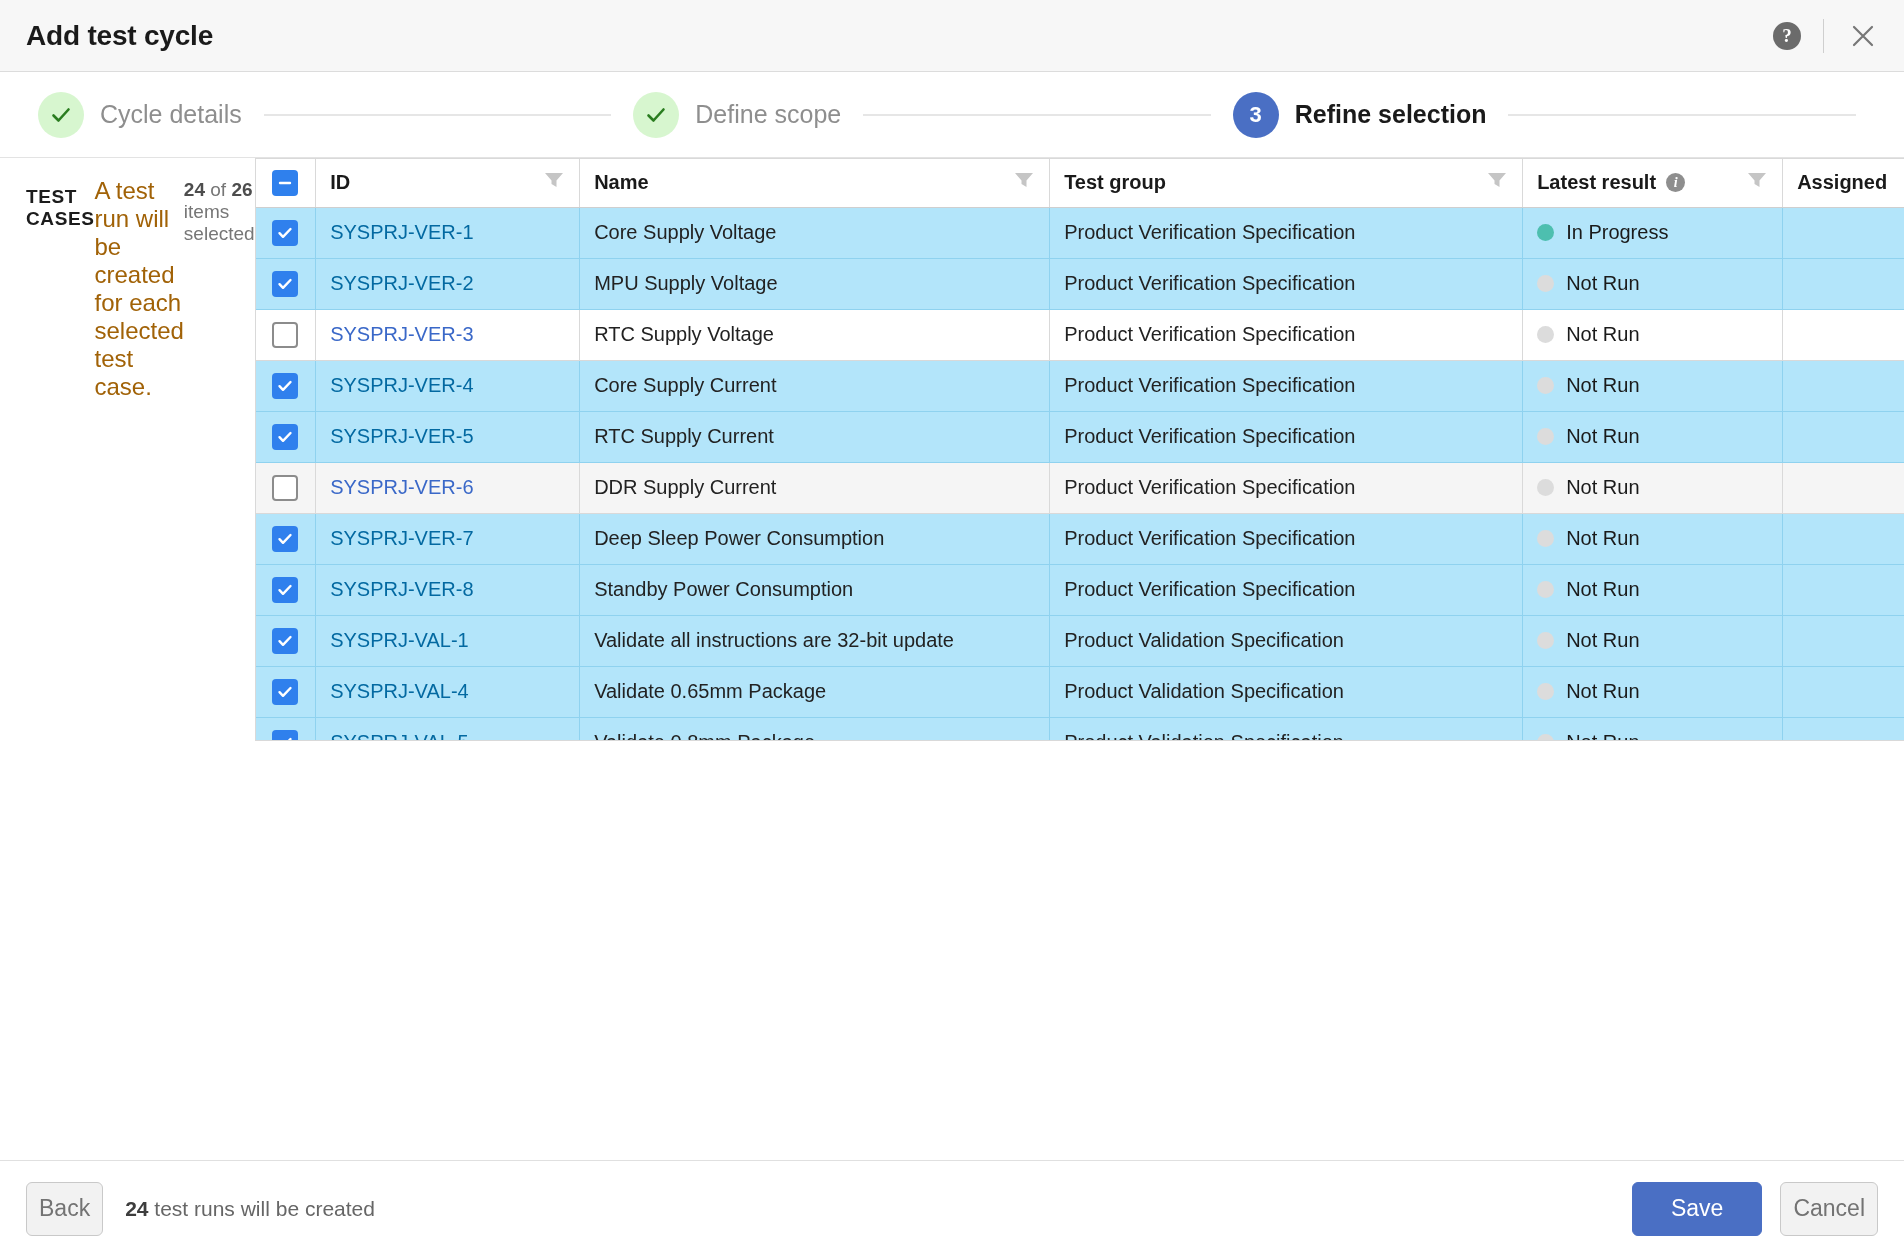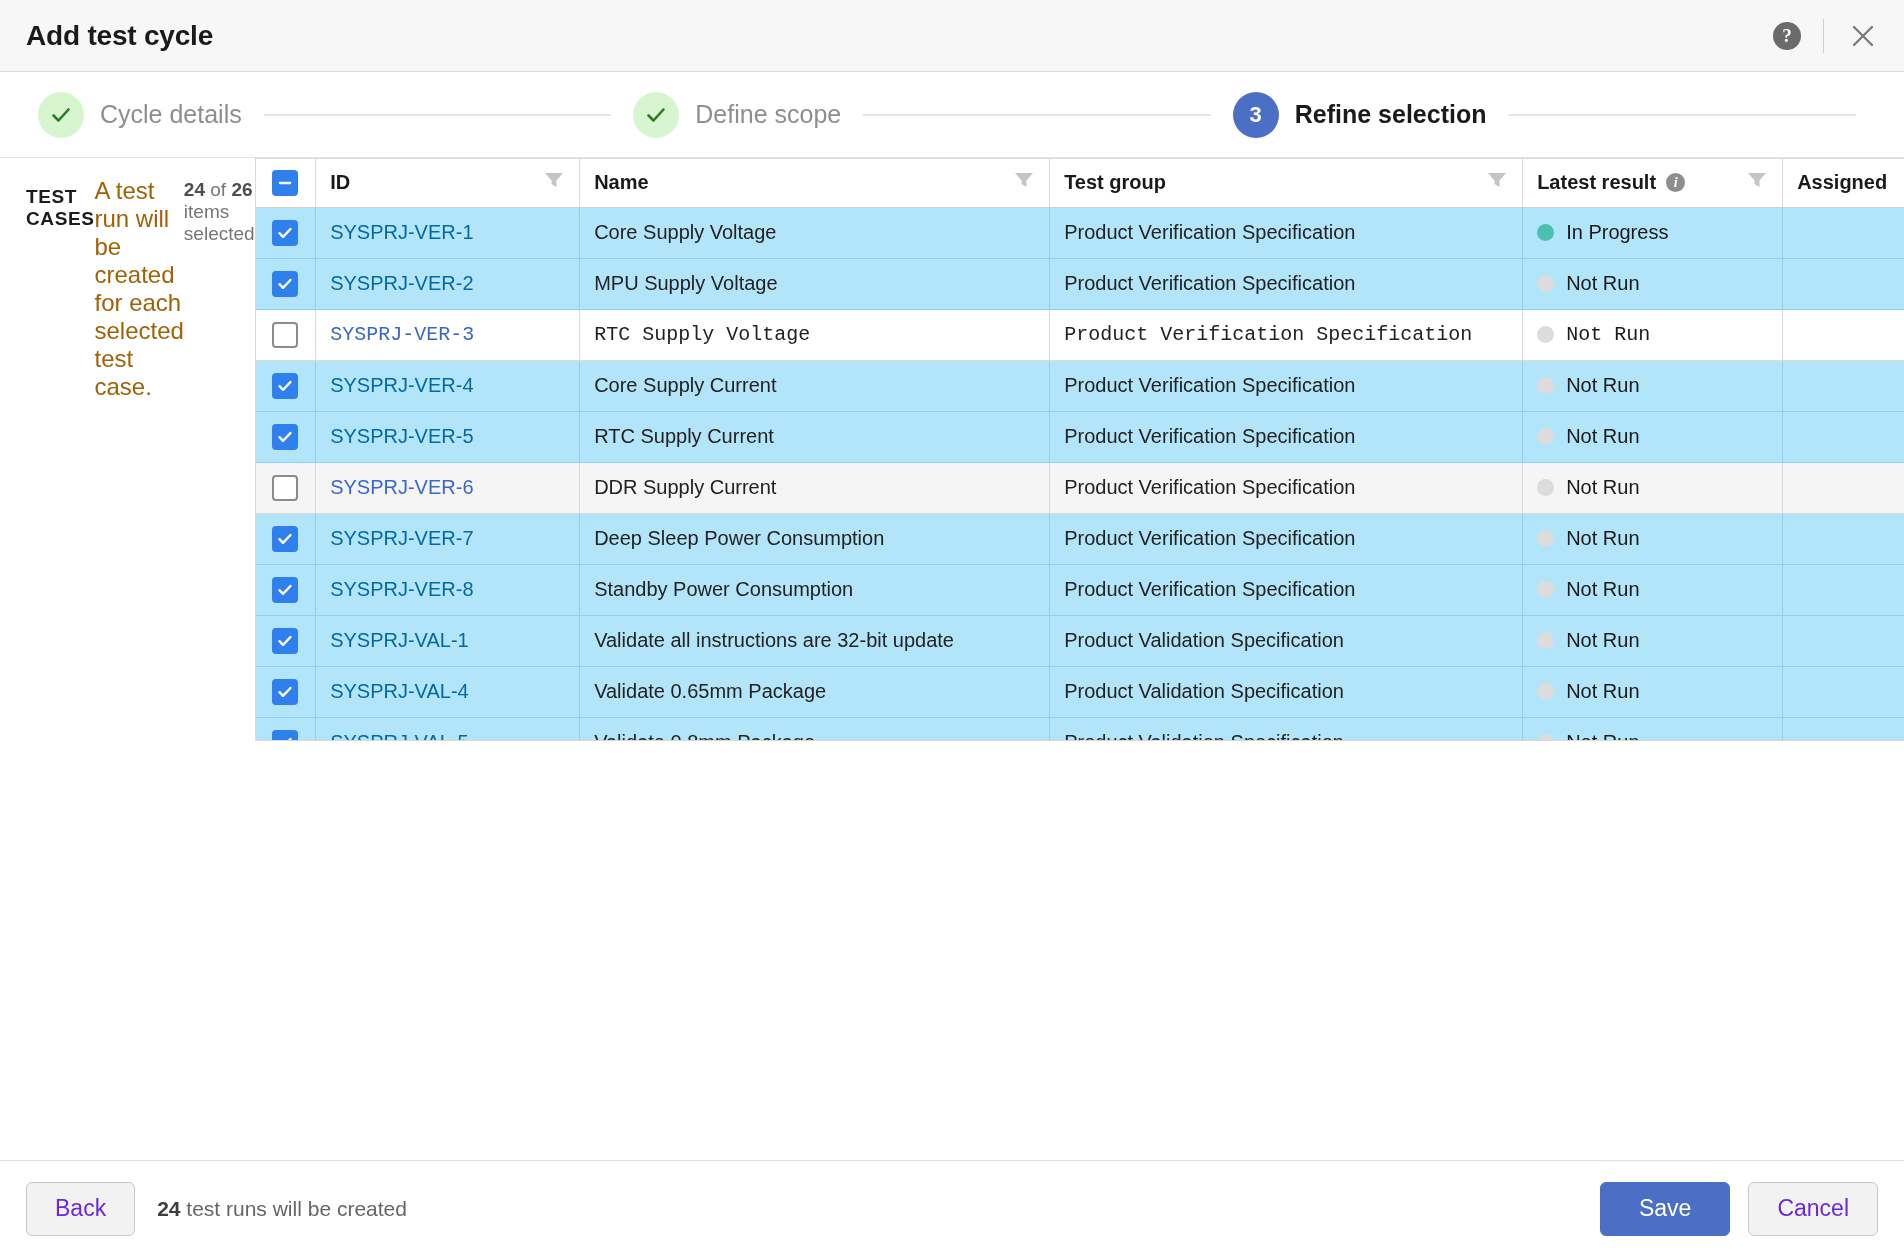--- a/index.html
+++ b/index.html
@@ -110,21 +110,21 @@
   col.c-id { width: 264px; }
   col.c-name { width: 470px; }
   col.c-group { width: 473px; }
   col.c-result { width: 260px; }
   col.c-assigned { width: 291px; }
 
   td.cell-check, th.cell-check { padding: 0; text-align: center; }
   td.cell-check > div, th.cell-check > div { display:flex; align-items:center; justify-content:center; height: 100%; }
 
   tr.row-selected td { background: #b3e5fa; border-right-color: #8fd2ef; border-bottom-color: #8fd2ef; }
-  tr.row-plain td { background: #ffffff; font-family: Liberation Mono, monospace; }
+  tr.row-plain td { background: #ffffff; }
   tr.row-hover td { background: #f5f5f5; margin-left: 30px; }
 
   .id-link { color: #3a68c8; cursor: pointer; }
   tr.row-selected .id-link { color: #0369a1; }
 
   
   .cb { width: 26px; height: 26px; border-radius: 4px; display:flex; align-items:center; justify-content:center; cursor:pointer; }
   .cb.checked { background: #2f80ed; }
   .cb.indeterminate { background: #2f80ed; }
   .cb.unchecked { background: #ffffff; border: 2px solid #8c8c8c; }
@@ -168,22 +168,22 @@
     border-top: 1px solid #e0e0e0;
     display:flex; align-items:center; padding: 0 26px;
     background: #ffffff;
   }
   .btn {
     font-family: "Liberation Sans", sans-serif;
     font-size: 23px; border-radius: 6px; cursor:pointer;
     display:flex; align-items:center; justify-content:center;
   }
   .btn-secondary {
-    background: #f2f2f2; border: 1px solid #c9c9c9; color: #6d28d9;
-    height: 54px; padding: 0 28px;
+    background: #f2f2f2; border: 1px solid #c9c9c9; color: #737373;
+    height: 54px; padding: 0 12px;
   }
   .btn-primary {
     background: #4a6fc4; border: 1px solid #4a6fc4; color: #ffffff;
     height: 54px; padding: 0 38px;
   }
   .footer-note { font-size: 21px; color: #666666; margin-left: 22px; }
   .footer-note b { color: #3d3d3d; font-weight: bold; }
   .footer-right { margin-left: auto; display:flex; align-items:center; gap: 18px; }
 </style>
 </head>

